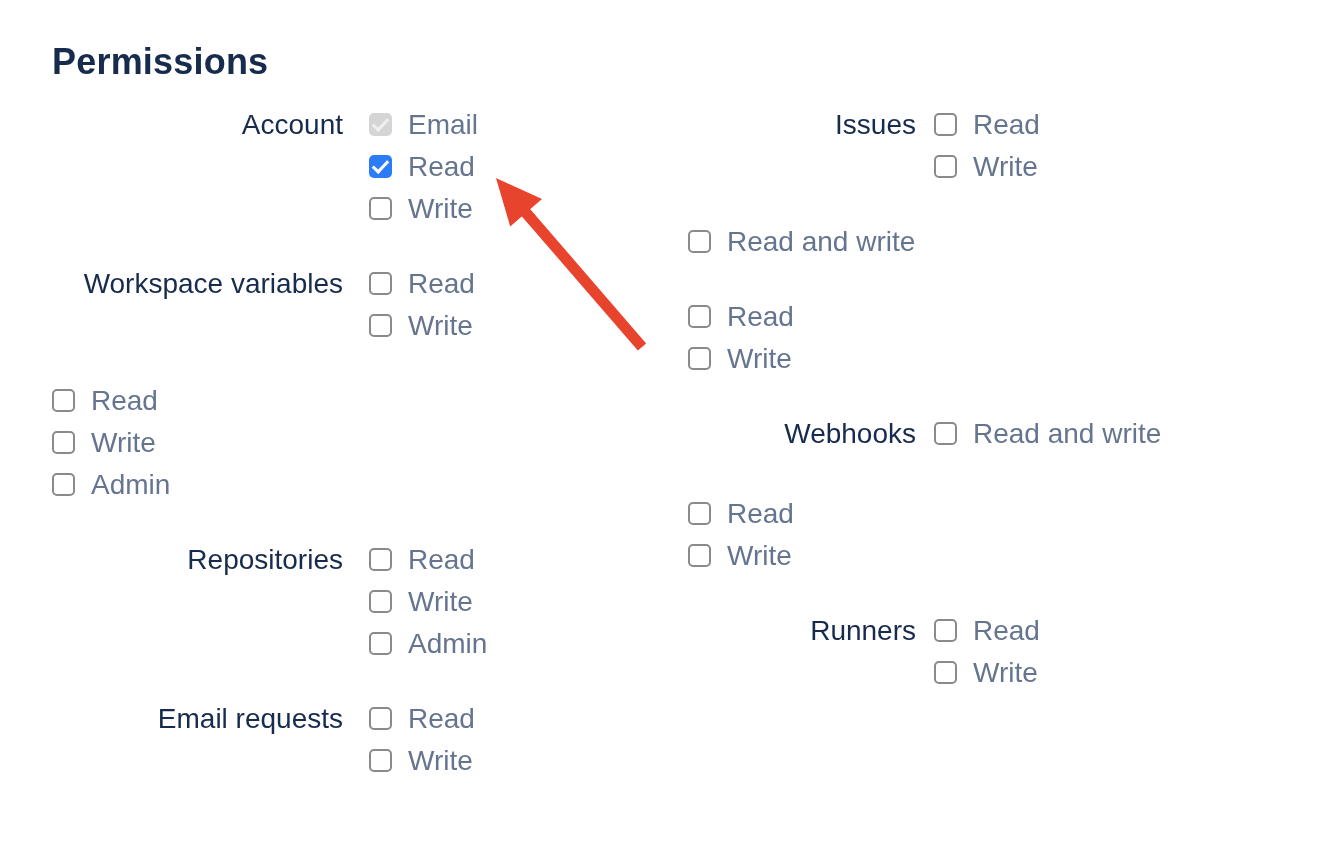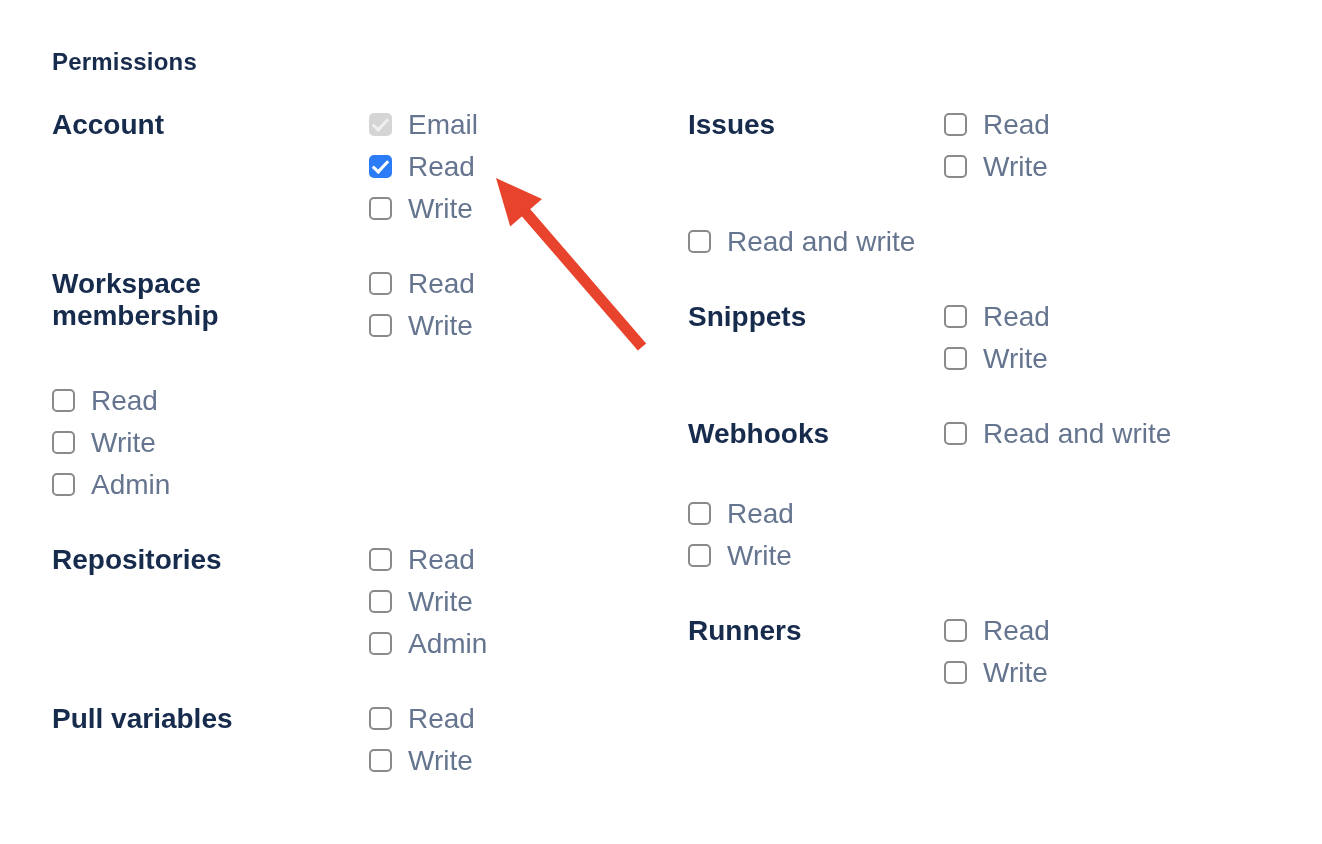--- a/index.html
+++ b/index.html
@@ -12,45 +12,45 @@
     background: var(--background, #fff);
     font-family: "Liberation Sans", sans-serif;
     overflow: hidden;
     position: relative;
   }
   .page {
     padding: 46px 0 0 52px;
   }
   .heading {
     margin: 0;
-    font-size: 24px;
+    font-size: 36px;
     line-height: 32px;
     font-weight: 700;
     letter-spacing: 0.2px;
     color: var(--heading_text, #172B4D);
   }
   .columns {
     display: flex;
     margin-top: 35px;
   }
   .col { flex: none; }
   .col-left { width: 636px; }
   .col-right { flex: 1; }
 
   .section {
     display: grid;
     align-items: start;
     margin-bottom: 52px;
   }
   .col-left .section { grid-template-columns: 291px auto; column-gap: 26px; }
-  .col-right .section { grid-template-columns: 228px auto; column-gap: 28px; }
+  .col-right .section { grid-template-columns: 228px auto; column-gap: 18px; }
 
   .section-label {
-    text-align: left;
-    font-weight: 700;
+    text-align: right;
+    font-weight: 400;
     font-size: 28px;
     line-height: 32px;
     margin-top: -4px;
     color: var(--heading_text, #172B4D);
   }
   .options {
     display: flex;
     flex-direction: column;
     gap: 19px;
   }
@@ -128,21 +128,21 @@
   </label>
 
   <label class="option">
     <span class="checkbox unchecked"></span>
     <span class="option-label">Write</span>
   </label>
 </div>
   </div>
 
   <div class="section">
-    <div class="section-label">Workspace membership</div>
+    <div class="section-label">Workspace variables</div>
     <div class="options">
   <label class="option">
     <span class="checkbox unchecked"></span>
     <span class="option-label">Read</span>
   </label>
 
   <label class="option">
     <span class="checkbox unchecked"></span>
     <span class="option-label">Write</span>
   </label>
@@ -183,21 +183,21 @@
 
   <label class="option">
     <span class="checkbox unchecked"></span>
     <span class="option-label">Admin</span>
   </label>
 
 </div>
   </div>
 
   <div class="section">
-    <div class="section-label">Pull variables</div>
+    <div class="section-label">Email requests</div>
     <div class="options">
   <label class="option">
     <span class="checkbox unchecked"></span>
     <span class="option-label">Read</span>
   </label>
 
   <label class="option">
     <span class="checkbox unchecked"></span>
     <span class="option-label">Write</span>
   </label>
@@ -223,21 +223,20 @@
   <div class="section">
     <div class="options">
   <label class="option">
     <span class="checkbox unchecked"></span>
     <span class="option-label">Read and write</span>
   </label>
 </div>
   </div>
 
   <div class="section">
-    <div class="section-label">Snippets</div>
     <div class="options">
   <label class="option">
     <span class="checkbox unchecked"></span>
     <span class="option-label">Read</span>
   </label>
 
   <label class="option">
     <span class="checkbox unchecked"></span>
     <span class="option-label">Write</span>
   </label>

